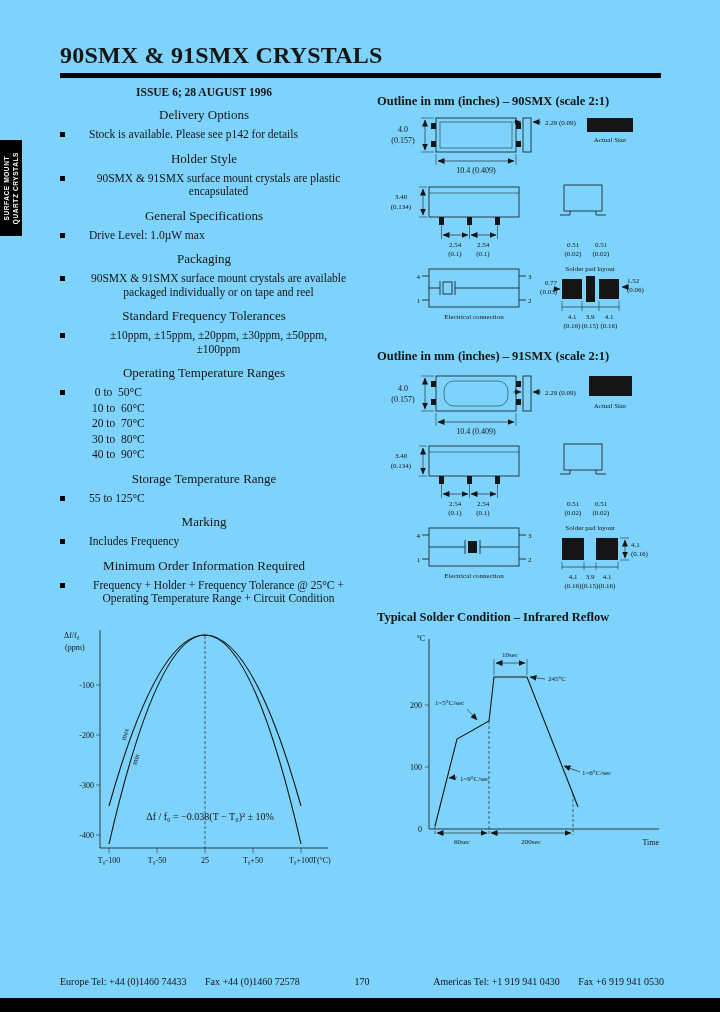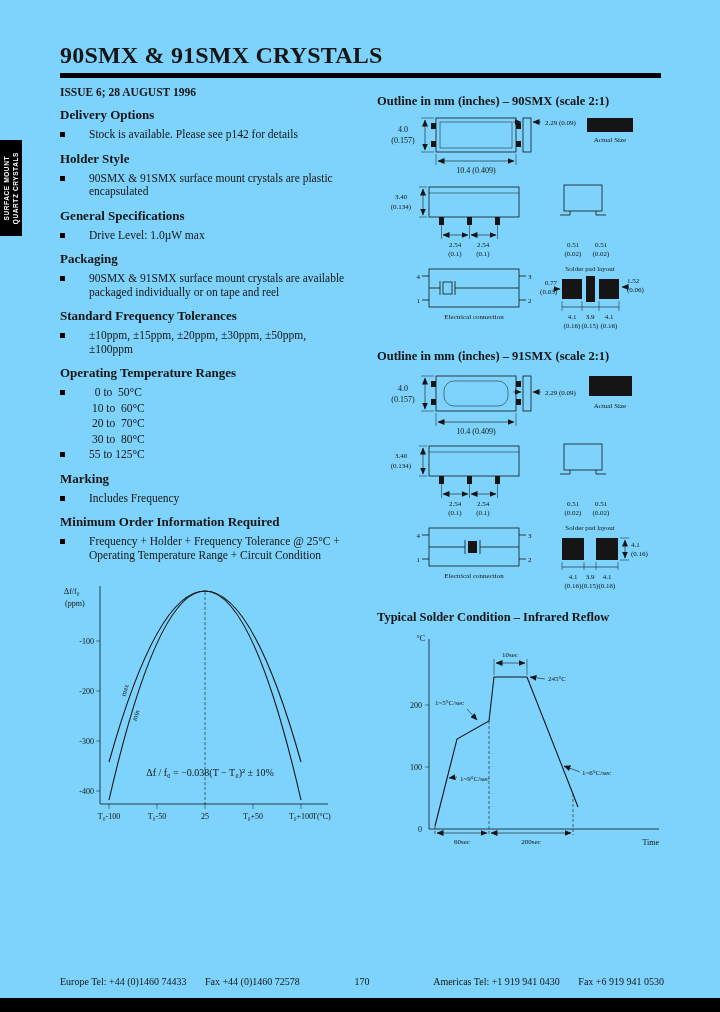--- a/index.html
+++ b/index.html
@@ -10,25 +10,25 @@
 
   h1 { position: absolute; left: 60px; top: 42px; font-size: 24px; font-weight: bold; letter-spacing: .2px; }
   .title-rule { position: absolute; left: 60px; top: 73px; width: 601px; height: 5px; background: #000; }
 
   .side-tab { position: absolute; left: 0; top: 140px; width: 22px; height: 96px; background: #000;
               display: flex; align-items: center; justify-content: center; gap: 2px; }
   .side-tab span { writing-mode: vertical-rl; transform: rotate(180deg); color: #fff;
                    font-family: "Liberation Sans", sans-serif; font-size: 6.5px; font-weight: bold;
                    letter-spacing: .6px; white-space: nowrap; }
 
-  .col-left  { position: absolute; left: 60px;  top: 86px; width: 288px; }
+  .col-left  { position: absolute; left: 60px;  top: 86px; width: 288px; text-align: center; }
   .col-right { position: absolute; left: 377px; top: 84px; width: 294px; }
 
   .issue { font-size: 11.5px; font-weight: bold; margin-bottom: 4px; }
-  .sec h2 { font-size: 13px; font-weight: bold; margin: 9px 0 5px; }
+  .sec h2 { font-size: 13px; font-weight: normal; margin: 9px 0 5px; }
   .bullet { display: flex; gap: 24px; margin: 2px 0; font-size: 11.5px; line-height: 13.5px; }
   .sq { width: 5px; height: 5px; background: #000; margin-top: 4px; flex: 0 0 auto; }
   .hide { visibility: hidden; }
   .pre { white-space: pre; }
   .freq-graph { margin-top: 14px; }
 
   .col-right h3 { font-size: 12.5px; font-weight: bold; margin: 10px 0 4px; }
   .fig { margin-bottom: 14px; }
   svg { display: block; }
   svg text { font-family: "Liberation Serif", "DejaVu Serif", serif; font-size: 8px; fill: #151515; }
@@ -115,23 +115,28 @@
         <span class="pre"> 10 to  60°C</span>
       </div>
       <div class="bullet">
         <span class="sq hide"></span>
         <span class="pre"> 20 to  70°C</span>
       </div>
       <div class="bullet">
         <span class="sq hide"></span>
         <span class="pre"> 30 to  80°C</span>
       </div>
-    </section>
-
-    <section class="sec">
+      <div class="bullet">
+        <span class="sq hide"></span>
+        <span class="pre"> 40 to  90°C</span>
+      </div>
+    </section>
+
+    <section class="sec">
+      <h2>Storage Temperature Range</h2>
       <div class="bullet">
         <span class="sq"></span>
         <span>55 to 125°C</span>
       </div>
     </section>
 
     <section class="sec">
       <h2>Marking</h2>
       <div class="bullet">
         <span class="sq"></span>

